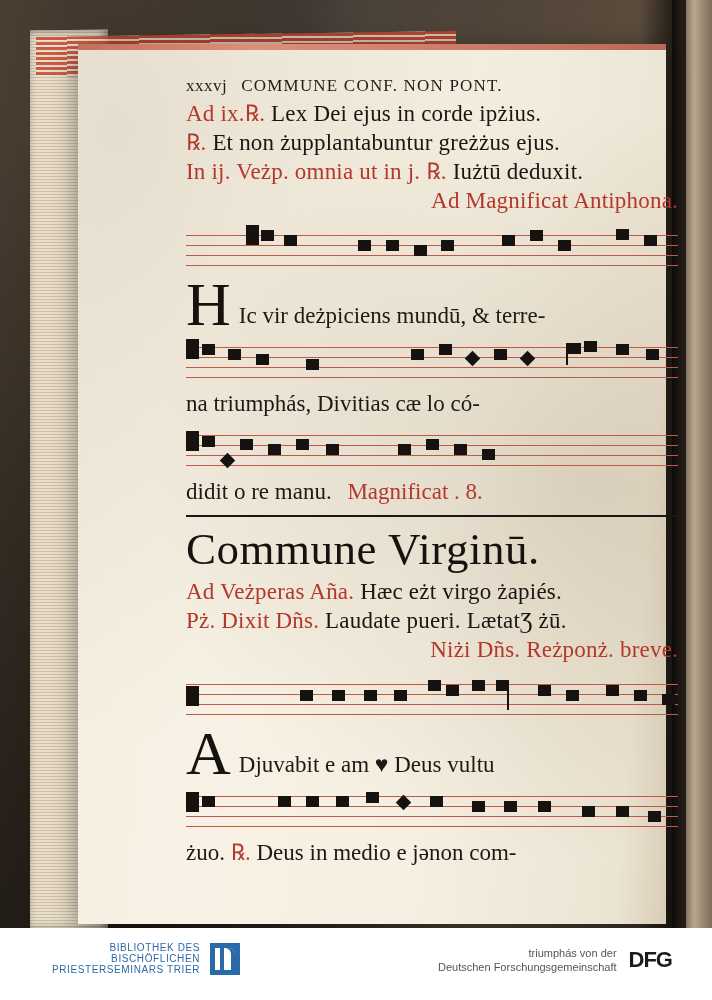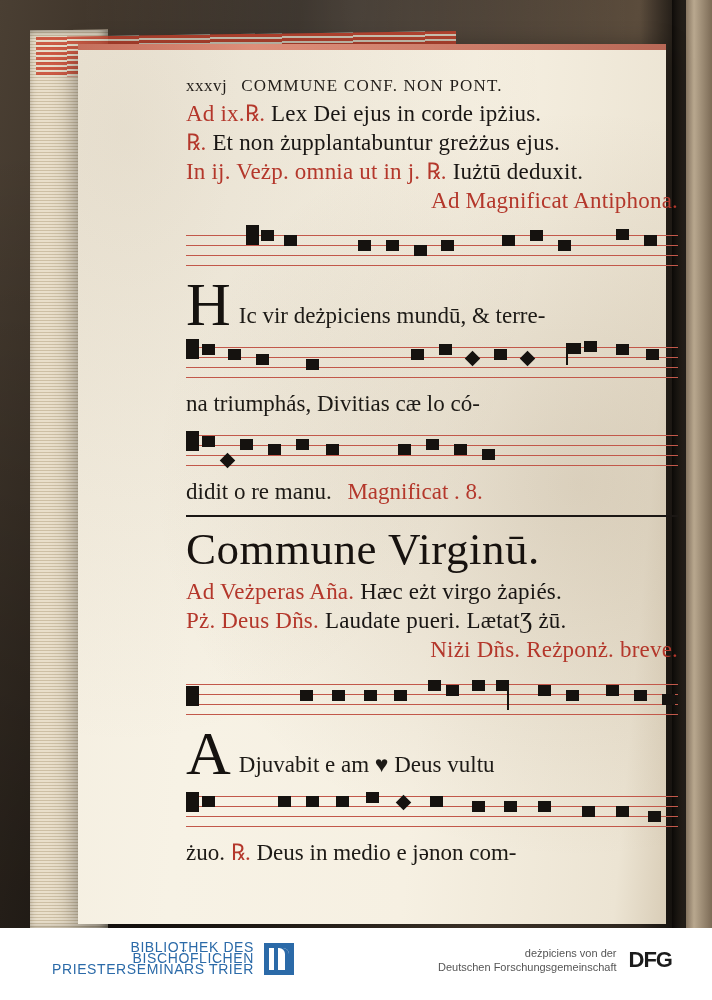--- a/index.html
+++ b/index.html
@@ -199,21 +199,21 @@
   }
   .logo-left {
     position: absolute;
     left: 52px; top: 14px;
     display: flex;
     align-items: center;
     gap: 10px;
   }
   .logo-left .txt {
     font-family: "Liberation Sans", sans-serif;
-    font-size: 14px;
+    font-size: 10px;
     line-height: 11px;
     letter-spacing: .6px;
     color: #2b6aa8;
     text-align: right;
   }
   .logo-mark {
     width: 30px; height: 32px;
     background: #2b6aa8;
     position: relative;
   }
@@ -357,21 +357,21 @@
 
     <div class="divider"></div>
 
     <div class="bigtitle">Commune Virginū.</div>
 
     <div class="line">
       <span class="red">Ad Veżperas Aña.</span>
       <span class="black">Hæc eżt virgo żapiés.</span>
     </div>
     <div class="line">
-      <span class="red">Pż. Deus Dñs.</span>
+      <span class="red">Pż. Dixit Dñs.</span>
       <span class="black">Laudate pueri. LætatƷ żū.</span>
     </div>
     <div class="line center">
       <span class="red">Niżi Dñs. Reżponż. breve.</span>
     </div>
 
     <div class="stave" style="margin-top:16px;">
       <div class="rule r0"></div>
       <div class="rule r1"></div>
       <div class="rule r2"></div>
@@ -428,19 +428,19 @@
     <div class="logo-left">
       <div class="txt">
         <div>BIBLIOTHEK DES</div>
         <div>BISCHÖFLICHEN</div>
         <div>PRIESTERSEMINARS TRIER</div>
       </div>
       <div class="logo-mark"></div>
     </div>
     <div class="logo-right">
       <div class="txt">
-        <div>deżpiciens von der</div>
+        <div>triumphás von der</div>
         <div>Deutschen Forschungsgemeinschaft</div>
       </div>
       <div class="dfg">DFG</div>
     </div>
   </div>
 </div>
 
 </body></html>

